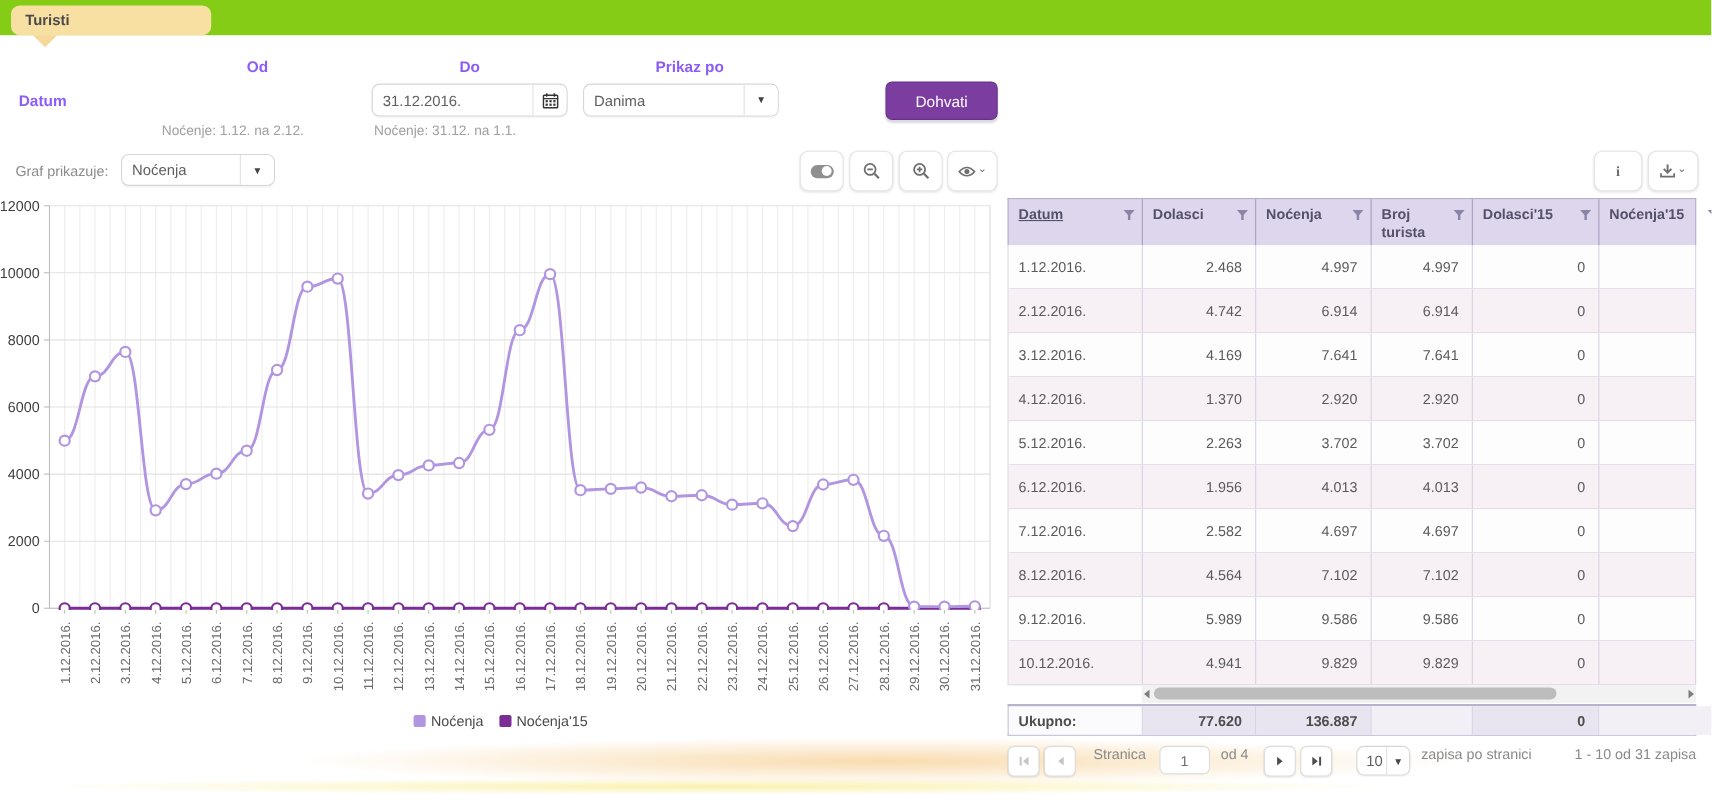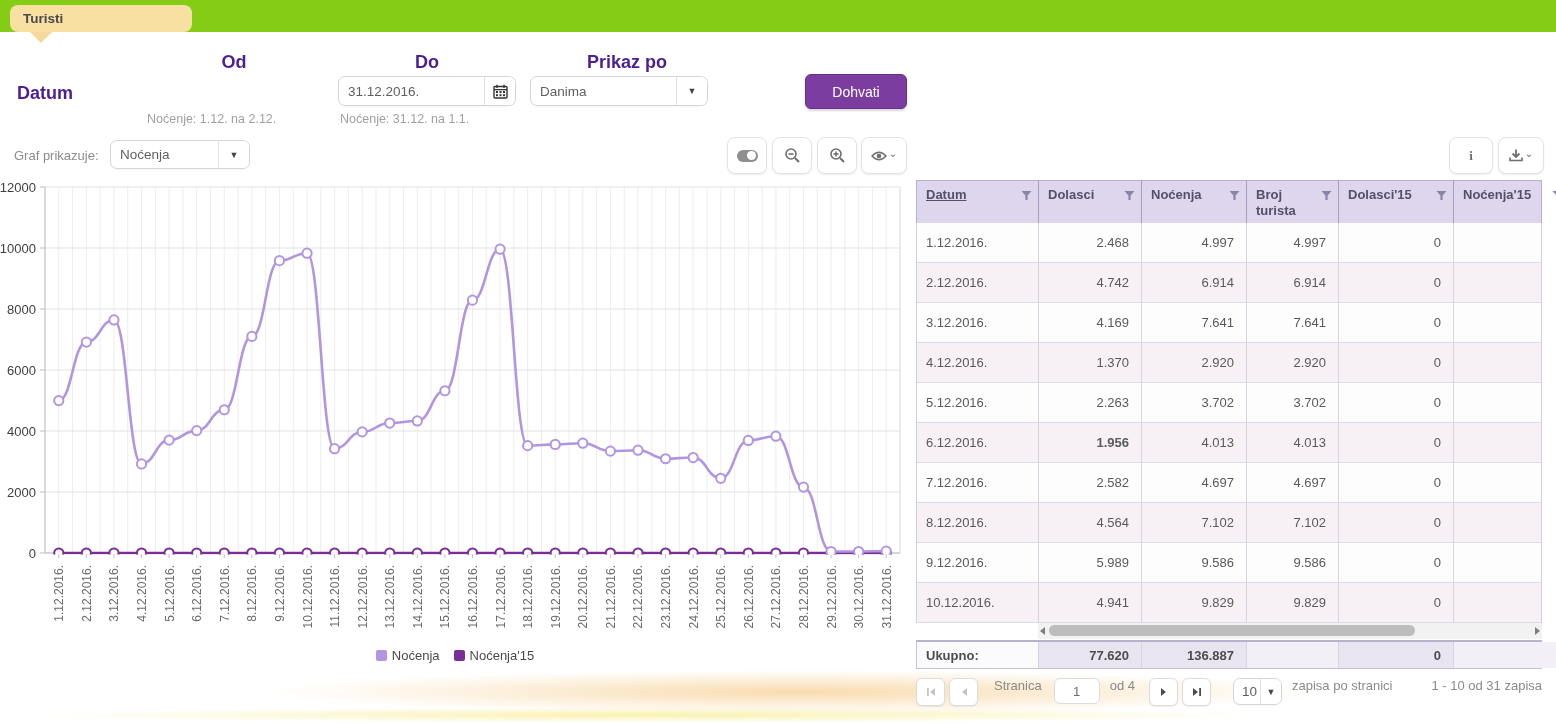--- a/index.html
+++ b/index.html
@@ -7,21 +7,21 @@
        font-family:"Liberation Sans", sans-serif;background:#fff;}
   .abs{position:absolute;}
   
   .topbar{left:0;top:0;width:1556px;height:32px;background:#84cc16;}
   .tab{left:10px;top:5px;width:182px;height:27px;background:#f8dfa2;border-radius:8px;
        display:flex;align-items:center;padding-left:13px;box-sizing:border-box;
        font-size:13.5px;font-weight:bold;color:#4a4a4a;}
   .tab-arrow{left:30px;top:32px;width:0;height:0;border-left:11px solid transparent;
        border-right:11px solid transparent;border-top:11px solid #f6d89c;}
   
-  .plabel{color:#4c1d95;font-weight:bold;font-size:18px;}
+  .plabel{color:#8b5cf6;font-weight:bold;font-size:14px;}
   .center{text-align:center;}
   .field{height:30px;background:#fff;border:1px solid #d6d6d6;border-radius:7px;
        display:flex;align-items:stretch;box-sizing:border-box;overflow:hidden;
        box-shadow:0 1px 1px rgba(0,0,0,0.04);}
   .field .val{flex:1;display:flex;align-items:center;padding-left:9px;font-size:13.5px;color:#5f5f5f;}
   .field .endbtn{width:30px;border-left:1px solid #e2e2e2;display:flex;align-items:center;
        justify-content:center;cursor:pointer;background:#fff;}
   .caret{font-size:9px;color:#444;}
   .note{color:#a0a0a0;font-size:12.5px;}
   .btn-primary{background:#7b3da0;border:1px solid #6a2f8c;border-radius:6px;color:#fff;
@@ -495,21 +495,21 @@
         <div class="trow odd">
           <div class="tcell" style="width: 122px; flex: 0 0 122px;">5.12.2016.</div>
           <div class="tcell num" style="width: 103px; flex: 0 0 103px;">2.263</div>
           <div class="tcell num" style="width: 105px; flex: 0 0 105px;">3.702</div>
           <div class="tcell num" style="width: 92px; flex: 0 0 92px;">3.702</div>
           <div class="tcell num" style="width: 115px; flex: 0 0 115px;">0</div>
           <div class="tcell num" style="width: 115px; flex: 0 0 115px;"></div>
         </div>
         <div class="trow even">
           <div class="tcell" style="width: 122px; flex: 0 0 122px;">6.12.2016.</div>
-          <div class="tcell num" style="width: 103px; flex: 0 0 103px; font-weight: bold;">1.956</div>
+          <div class="tcell num" style="width: 103px; flex: 0 0 103px;">1.956</div>
           <div class="tcell num" style="width: 105px; flex: 0 0 105px;">4.013</div>
           <div class="tcell num" style="width: 92px; flex: 0 0 92px;">4.013</div>
           <div class="tcell num" style="width: 115px; flex: 0 0 115px;">0</div>
           <div class="tcell num" style="width: 115px; flex: 0 0 115px;"></div>
         </div>
         <div class="trow odd">
           <div class="tcell" style="width: 122px; flex: 0 0 122px;">7.12.2016.</div>
           <div class="tcell num" style="width: 103px; flex: 0 0 103px;">2.582</div>
           <div class="tcell num" style="width: 105px; flex: 0 0 105px;">4.697</div>
           <div class="tcell num" style="width: 92px; flex: 0 0 92px;">4.697</div>

